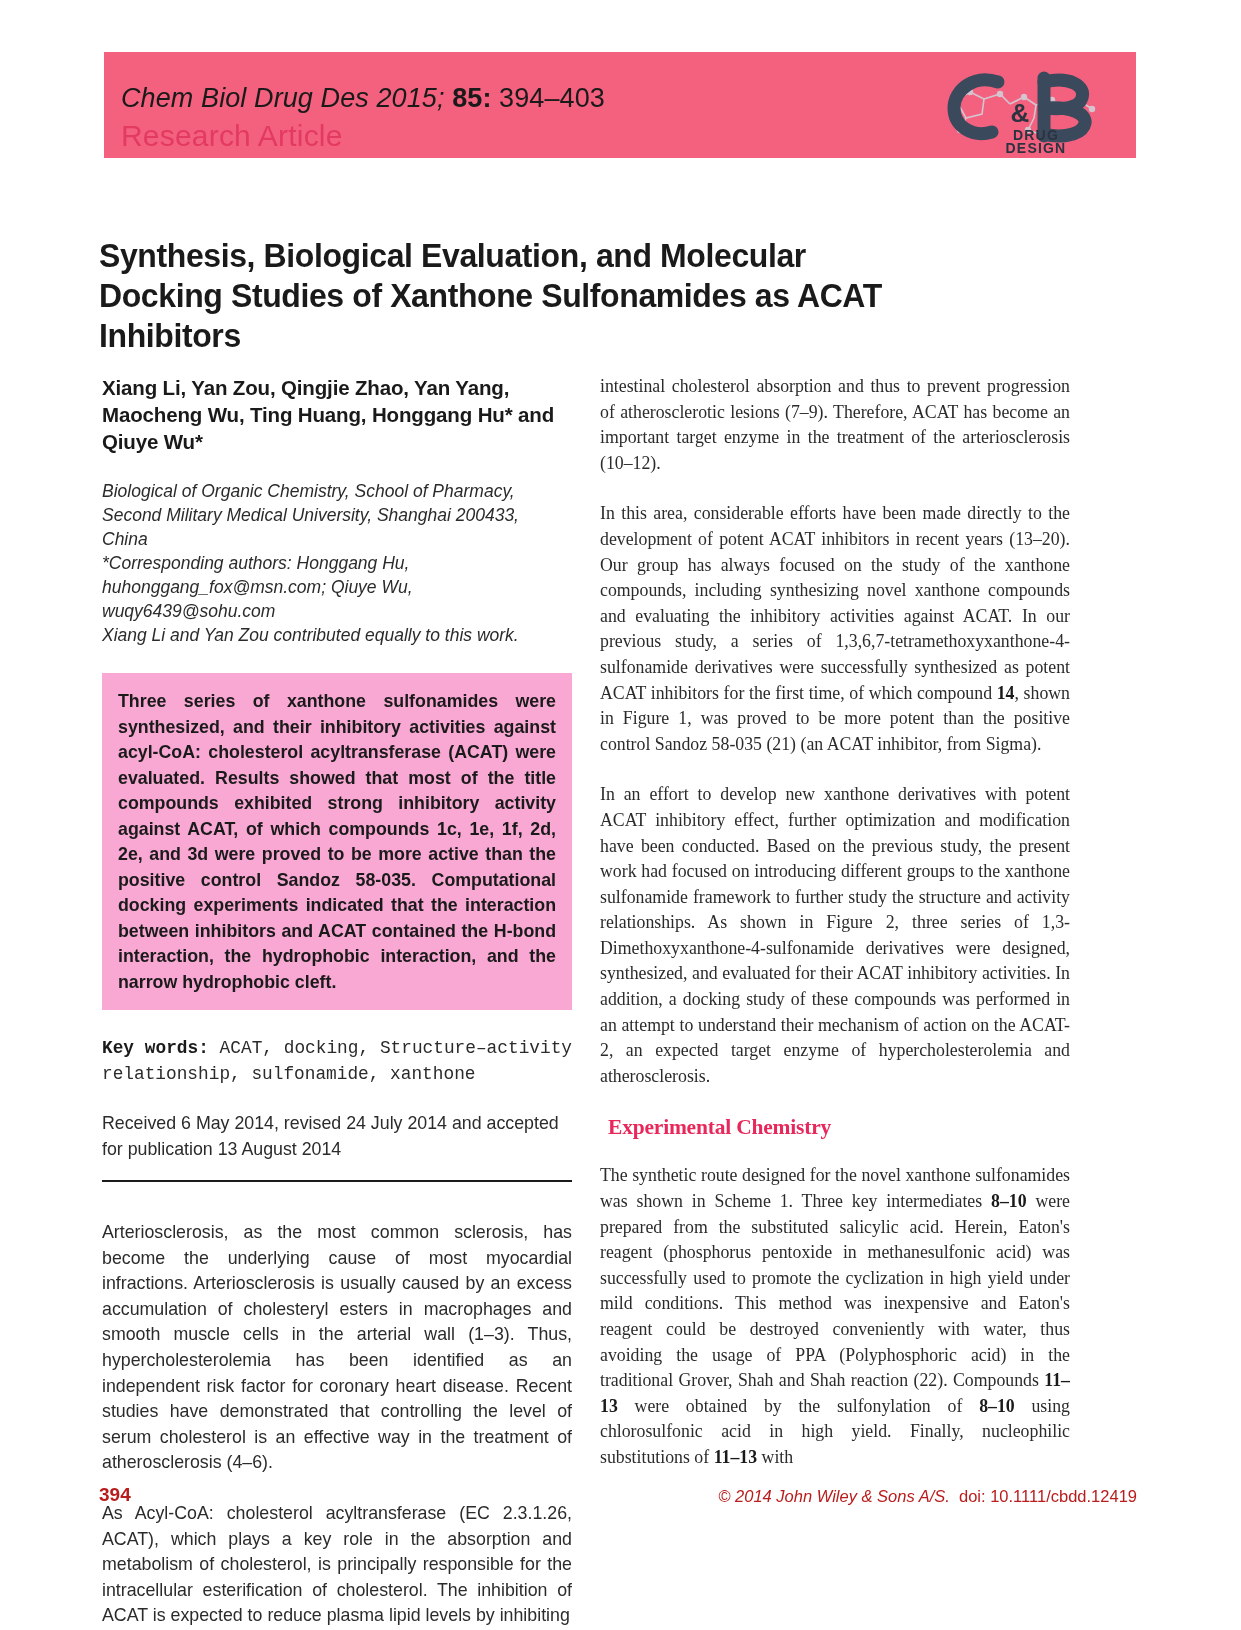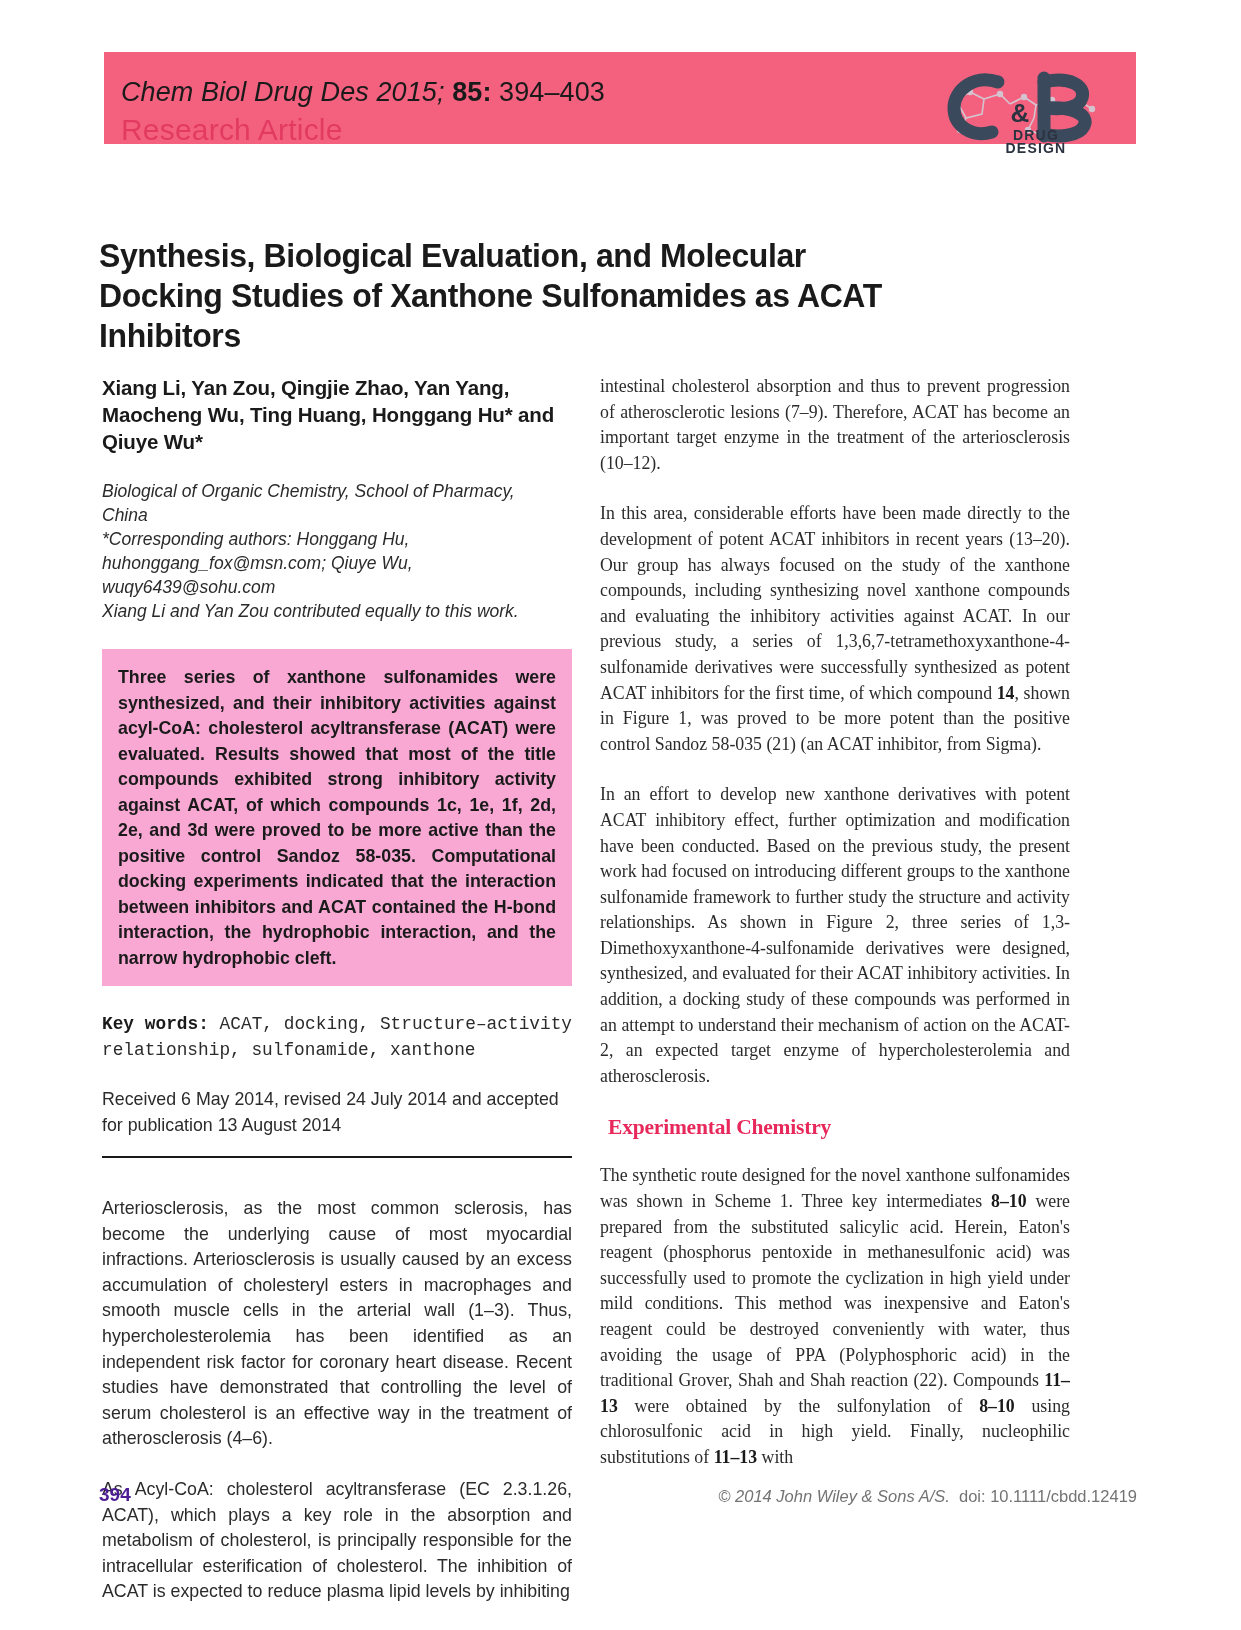--- a/index.html
+++ b/index.html
@@ -23,24 +23,24 @@
     width: 1241px;
     height: 1630px;
   }
 
   
   .banner {
     position: absolute;
     left: 104px;
     top: 52px;
     width: 1032px;
-    height: 92px;
+    height: 106px;
     background: #f4617f;
     box-sizing: border-box;
-    padding: 23px 0 0 17px;
+    padding: 29px 0 0 17px;
   }
   .banner-citation {
     font-family: "Liberation Sans", sans-serif;
     font-style: italic;
     font-size: 27px;
     line-height: 34px;
     color: #1a1a1a;
     letter-spacing: 0.1px;
     white-space: nowrap;
   }
@@ -174,28 +174,28 @@
     margin: 6px 0 22px 8px;
   }
 
   
   .footer-pageno {
     position: absolute;
     left: 99px;
     top: 1484px;
     font-weight: bold;
     font-size: 19px;
-    color: #4c1d95;
+    color: #b91c1c;
   }
   .footer-copy {
     position: absolute;
     right: 104px;
     top: 1487px;
     font-size: 16.5px;
-    color: #737373;
+    color: #b91c1c;
     white-space: nowrap;
   }
   .footer-copy .cpy { font-style: italic; }
   .footer-copy .doi { font-style: normal; }
 </style>
 </head>
 <body>
 
 <div class="page">
 
@@ -240,20 +240,21 @@
   </div>
 
   <h1 class="article-title">Synthesis, Biological Evaluation, and Molecular Docking Studies of Xanthone Sulfonamides as ACAT Inhibitors</h1>
 
   <div class="col col-left">
 
     <div class="authors">Xiang Li, Yan Zou, Qingjie Zhao, Yan Yang, Maocheng Wu, Ting Huang, Honggang Hu* and Qiuye Wu*</div>
 
     <div class="affil">
       <div>Biological of Organic Chemistry, School of Pharmacy,</div>
+      <div>Second Military Medical University, Shanghai 200433,</div>
       <div>China</div>
       <div>*Corresponding authors: Honggang Hu,</div>
       <div>huhonggang_fox@msn.com; Qiuye Wu,</div>
       <div>wuqy6439@sohu.com</div>
       <div>Xiang Li and Yan Zou contributed equally to this work.</div>
     </div>
 
     <div class="abstract-box">
       <p class="abstract-text">Three series of xanthone sulfonamides were synthesized, and their inhibitory activities against acyl-CoA: cholesterol acyltransferase (ACAT) were evaluated. Results showed that most of the title compounds exhibited strong inhibitory activity against ACAT, of which compounds <b>1c</b>, <b>1e</b>, <b>1f</b>, <b>2d</b>, <b>2e</b>, and <b>3d</b> were proved to be more active than the positive control Sandoz 58-035. Computational docking experiments indicated that the interaction between inhibitors and ACAT contained the H-bond interaction, the hydrophobic interaction, and the narrow hydrophobic cleft.</p>
     </div>

